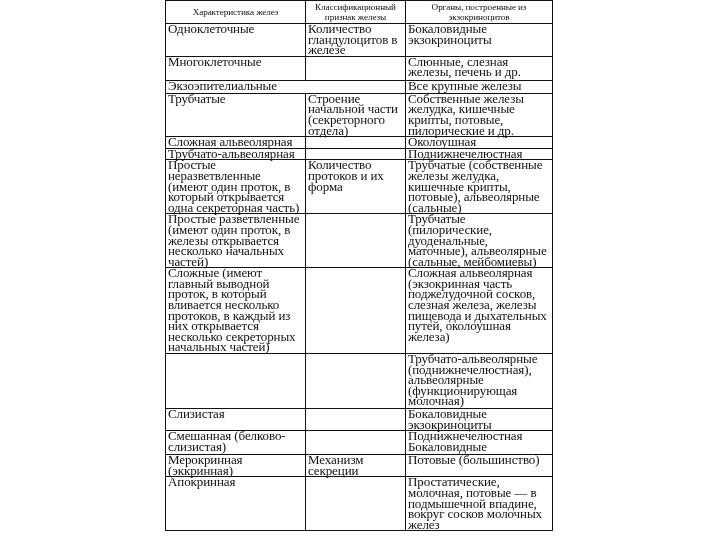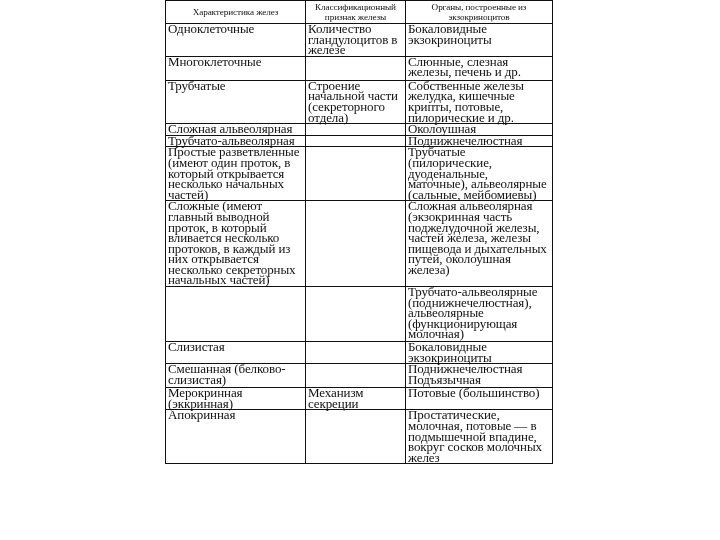--- a/index.html
+++ b/index.html
@@ -35,59 +35,68 @@
       <tr style="height:21px;">
         <td>Одноклеточные</td>
         <td>Количество гландулоцитов в железе</td>
         <td>Бокаловидные экзокриноциты</td>
       </tr>
       <tr style="height:24px;">
         <td>Многоклеточные</td>
         <td></td>
         <td>Слюнные, слезная железы, печень и др.</td>
       </tr>
+      <tr style="height:13px;">
+        <td colspan="2">Экзоэпителиальные</td>
+        <td>Все крупные железы</td>
+      </tr>
       <tr style="height:35px;margin-left:12px;">
         <td>Трубчатые</td>
         <td>Строение начальной части (секреторного отдела)</td>
         <td>Собственные железы желудка, кишечные крипты, потовые, пилорические и др.</td>
       </tr>
       <tr style="height:11px;margin-left:48px;">
         <td>Сложная альвеолярная</td>
         <td></td>
         <td>Околоушная</td>
       </tr>
       <tr style="height:11px;">
         <td>Трубчато-альвеолярная</td>
         <td></td>
         <td>Поднижнечелюстная</td>
       </tr>
+      <tr style="height:51px;">
+        <td>Простые неразветвленные (имеют один проток, в который открывается одна секреторная часть)</td>
+        <td>Количество протоков и их форма</td>
+        <td>Трубчатые (собственные железы желудка, кишечные крипты, потовые), альвеолярные (сальные)</td>
+      </tr>
       <tr style="height:50px;">
-        <td>Простые разветвленные (имеют один проток, в который открывается несколько начальных частей)</td>
+        <td>Простые разветвленные (имеют один проток, в железы открывается несколько начальных частей)</td>
         <td></td>
         <td>Трубчатые (пилорические, дуоденальные, маточные), альвеолярные (сальные, мейбомиевы)</td>
       </tr>
       <tr style="height:57px;">
         <td>Сложные (имеют главный выводной проток, в который вливается несколько протоков, в каждый из них открывается несколько секреторных начальных частей)</td>
         <td></td>
-        <td>Сложная альвеолярная (экзокринная часть поджелудочной железы, частей железа, железы пищевода и дыхательных путей, околоушная железа)</td>
+        <td>Сложная альвеолярная (экзокринная часть поджелудочной сосков, слезная железа, железы пищевода и дыхательных путей, околоушная железа)</td>
       </tr>
       <tr style="height:55px;">
         <td></td>
         <td></td>
         <td>Трубчато-альвеолярные (поднижнечелюстная), альвеолярные (функционирующая молочная)</td>
       </tr>
       <tr style="height:11px;">
         <td>Слизистая</td>
         <td></td>
         <td>Бокаловидные экзокриноциты</td>
       </tr>
       <tr style="height:24px;">
         <td>Смешанная (белково-слизистая)</td>
         <td></td>
-        <td>Поднижнечелюстная Подъязычная</td>
+        <td>Поднижнечелюстная Бокаловидные</td>
       </tr>
       <tr style="height:13px;">
         <td>Мерокринная (эккринная)</td>
         <td>Механизм секреции</td>
         <td>Потовые (большинство)</td>
       </tr>
       <tr style="height:51px;">
         <td>Апокринная</td>
         <td></td>
         <td>Простатические, молочная, потовые — в подмышечной впадине, вокруг сосков молочных желез</td>

